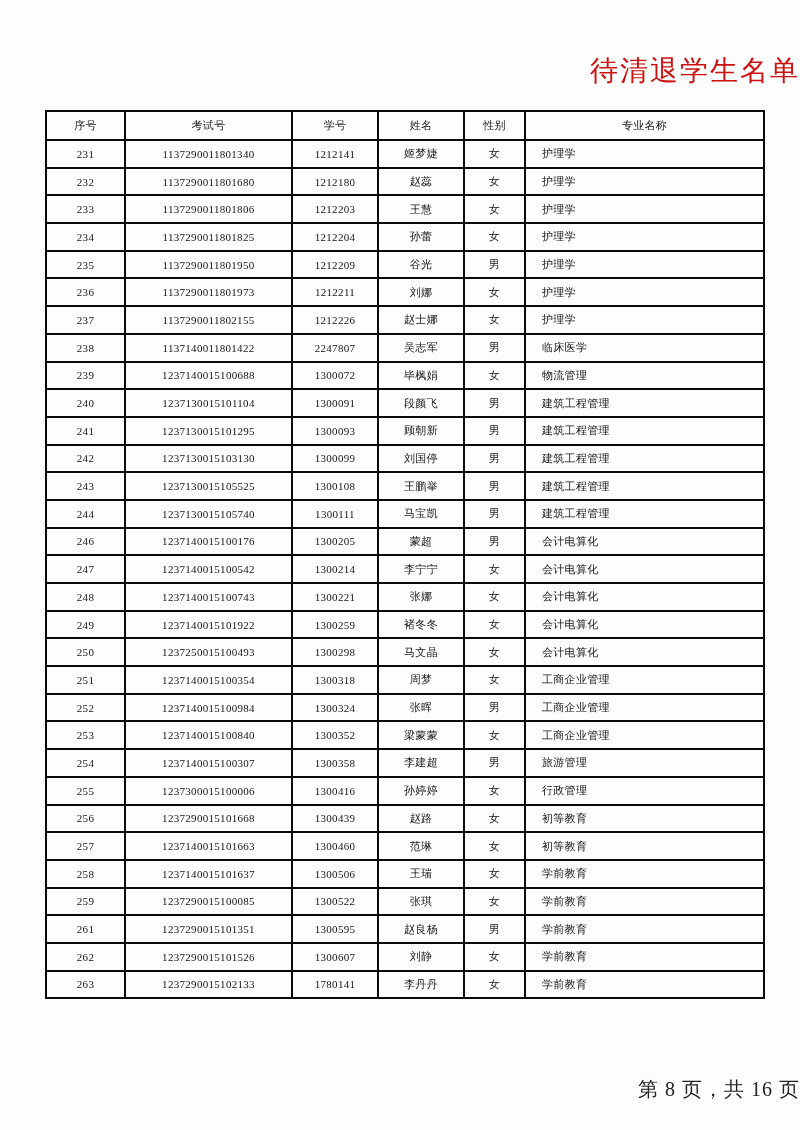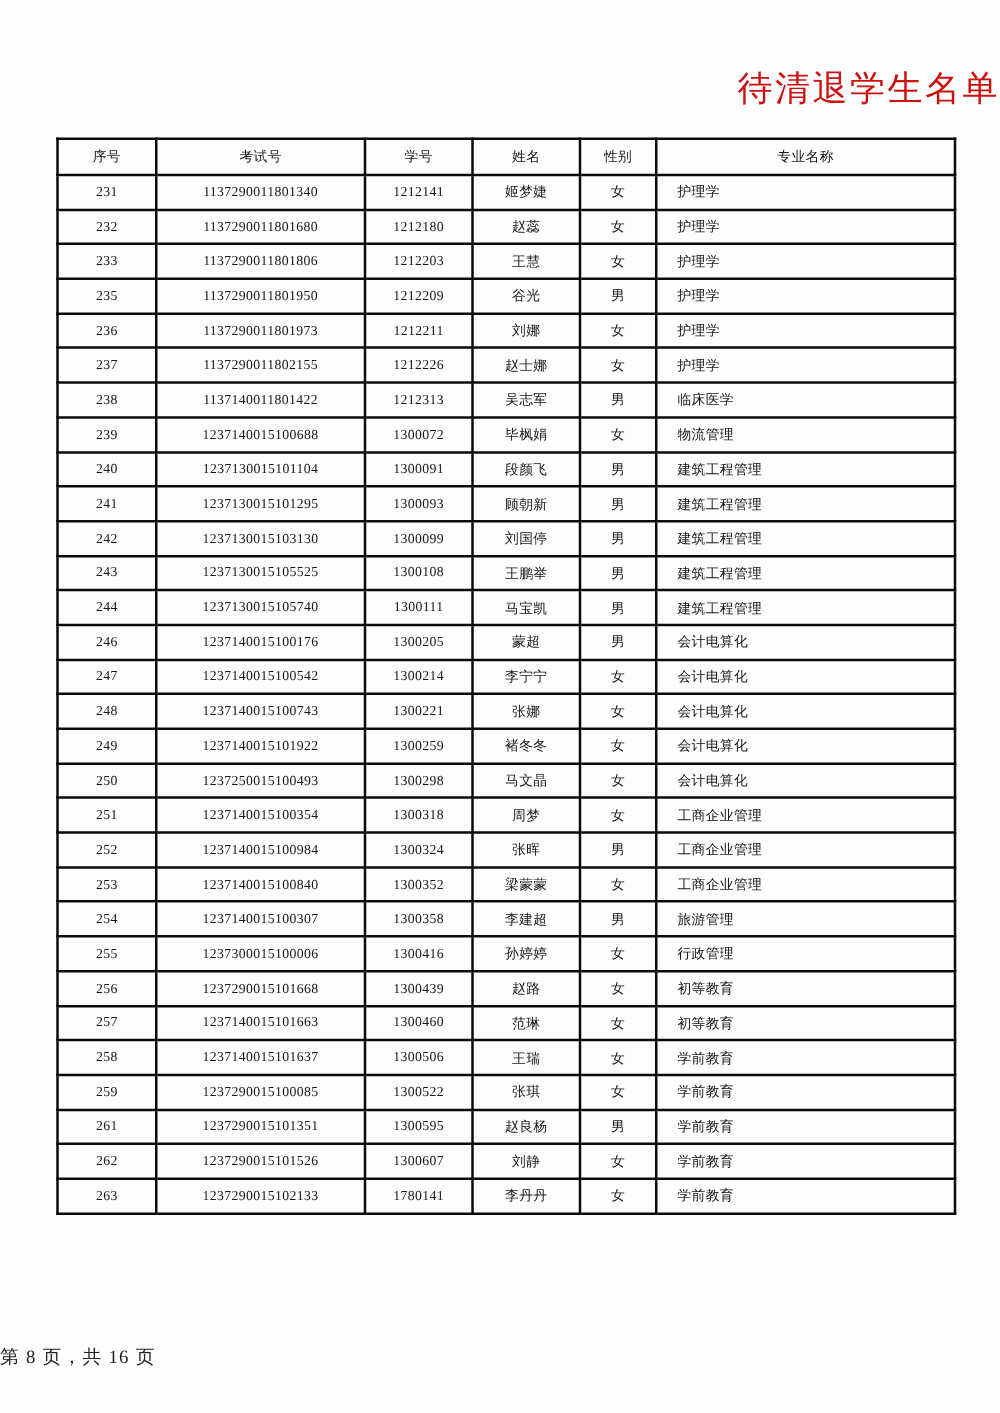--- a/index.html
+++ b/index.html
@@ -52,22 +52,22 @@
   }
   table.student-table td.left {
     text-align: left;
     padding-left: 16px;
   }
   .page-footer {
     position: absolute;
     top: 1076px;
     left: 0;
     width: 100%;
-    text-align: left;
-    font-size: 15px;
+    text-align: right;
+    font-size: 20px;
     letter-spacing: 1px;
     color: #222222;
   }
 </style>
 </head>
 <body>
 
 <div class="page" style="background: rgb(253, 253, 253);">
 
   <div class="doc-title" style="color: rgb(204, 17, 17);">待清退学生名单</div>
@@ -110,20 +110,28 @@
         </tr>
         <tr>
           <td>233</td>
           <td>1137290011801806</td>
           <td>1212203</td>
           <td>王慧</td>
           <td>女</td>
           <td class="left">护理学</td>
         </tr>
         <tr>
+          <td>234</td>
+          <td>1137290011801825</td>
+          <td>1212204</td>
+          <td>孙蕾</td>
+          <td>女</td>
+          <td class="left">护理学</td>
+        </tr>
+        <tr>
           <td>235</td>
           <td>1137290011801950</td>
           <td>1212209</td>
           <td>谷光</td>
           <td>男</td>
           <td class="left">护理学</td>
         </tr>
         <tr>
           <td>236</td>
           <td>1137290011801973</td>
@@ -136,21 +144,21 @@
           <td>237</td>
           <td>1137290011802155</td>
           <td>1212226</td>
           <td>赵士娜</td>
           <td>女</td>
           <td class="left">护理学</td>
         </tr>
         <tr>
           <td>238</td>
           <td>1137140011801422</td>
-          <td>1212313</td>
+          <td>2247807</td>
           <td>吴志军</td>
           <td>男</td>
           <td class="left">临床医学</td>
         </tr>
         <tr>
           <td>239</td>
           <td>1237140015100688</td>
           <td>1300072</td>
           <td>毕枫娟</td>
           <td>女</td>

